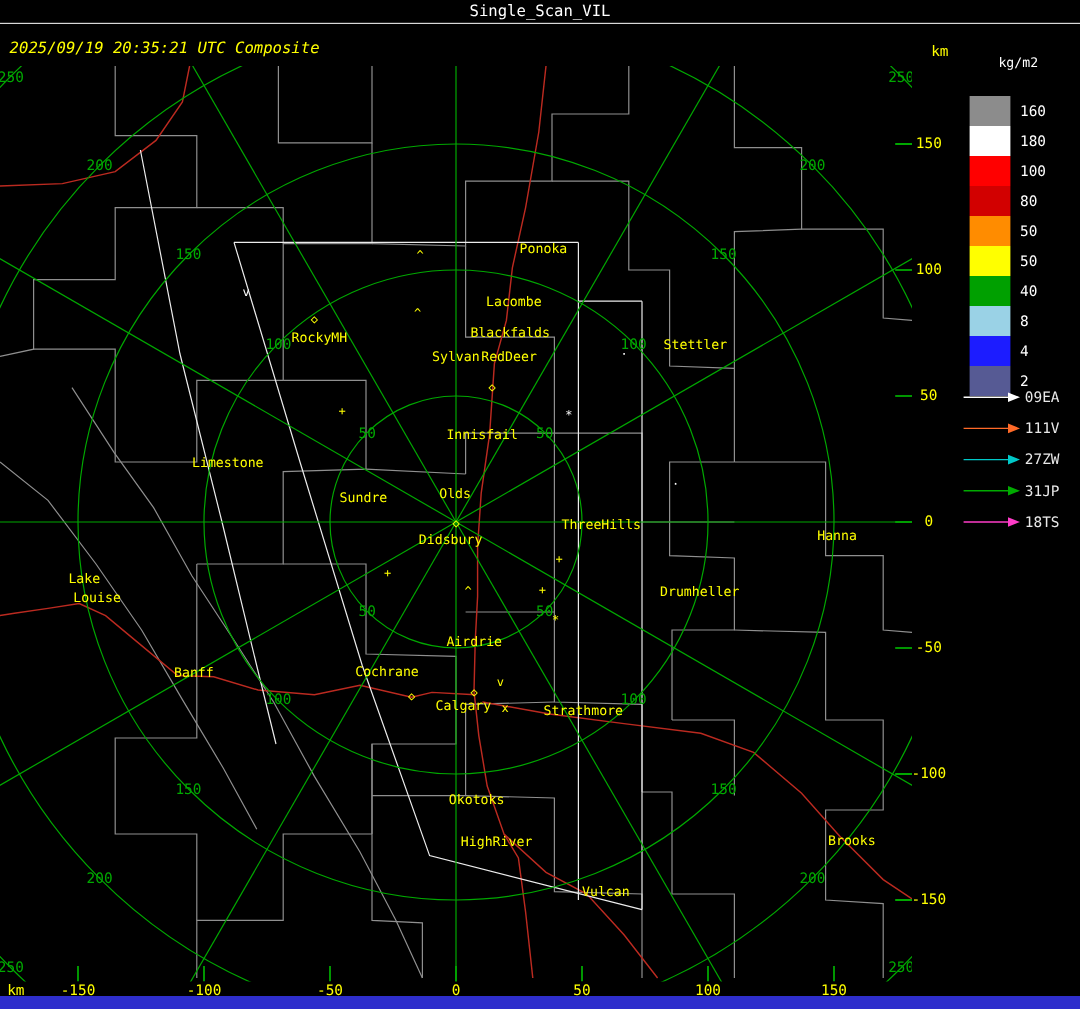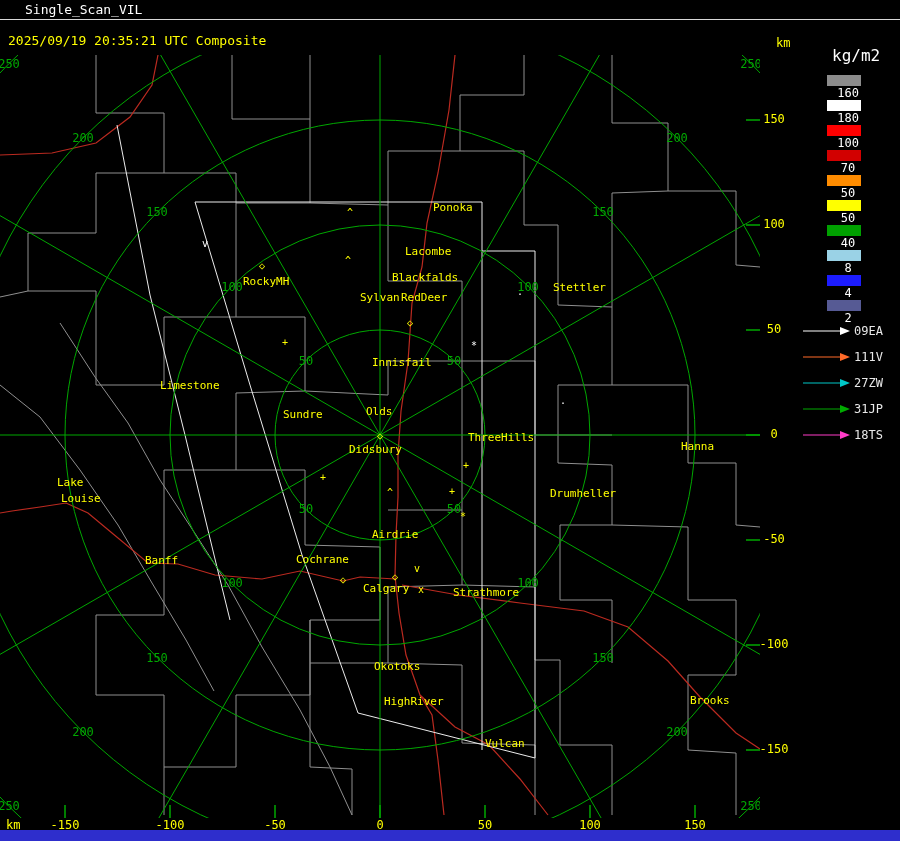--- a/index.html
+++ b/index.html
@@ -1,29 +1,29 @@
 <!DOCTYPE html>
 <html><head>
 <meta charset="utf-8">
 <style>
   *{margin:0;padding:0;box-sizing:border-box;}
   html,body{background:#000;width:900px;height:841px;}
   body{position:relative;font-family:"DejaVu Sans Mono",monospace;overflow:hidden;}
-  .titlebar{position:absolute;top:0;left:0;width:900px;height:20px;line-height:19px;text-align:left;color:#fff;font-size:13px;border-bottom:1px solid #d8d8d8;padding-left:25px;}
-  .timestamp{position:absolute;top:33px;left:8px;color:#ffff00;font-size:13px;white-space:pre;}
+  .titlebar{position:absolute;top:0;left:0;width:900px;height:20px;line-height:19px;text-align:center;color:#fff;font-size:13px;border-bottom:1px solid #d8d8d8;}
+  .timestamp{position:absolute;top:33px;left:8px;color:#ffff00;font-size:13px;white-space:pre;font-style:italic;}
   .unit-top{position:absolute;top:36px;left:776px;color:#ffff00;font-size:12px;}
   #radar-svg{position:absolute;top:55px;left:0;background:#000;}
   #right-axis{position:absolute;top:0;left:0;width:900px;height:841px;pointer-events:none;}
   .ylab{position:absolute;left:752px;width:44px;text-align:center;color:#ffff00;font-size:12px;}
   #bottom-axis{position:absolute;top:818px;left:0;width:760px;height:14px;}
   .xlab{position:absolute;top:0;width:40px;text-align:center;color:#ffff00;font-size:12px;}
   .unit-bottom{position:absolute;top:818px;left:6px;color:#ffff00;font-size:12px;}
   .legend{position:absolute;left:808px;top:46px;}
-  .legend-units{color:#ffffff;font-size:16px;margin-left:24px;margin-bottom:10px;}
-  .lrow{display:flex;align-items:center;height:25px;flex-direction:column;}
+  .legend-units{color:#ffffff;font-size:11px;margin-left:24px;margin-bottom:21px;}
+  .lrow{display:flex;align-items:center;height:25px;}
   .lsw{width:34px;height:25px;}
   .llb{color:#ffffff;font-size:12px;margin-left:8px;}
   #stations{position:absolute;left:802px;top:318px;}
   .srow{display:flex;align-items:center;height:26px;text-align:right;}
   .slb{color:#e8e8e8;font-size:12px;margin-left:4px;}
   .bottom-bar{position:absolute;top:830px;left:0;width:900px;height:11px;}
   svg text{font-family:"DejaVu Sans Mono",monospace;}
 </style>
 </head>
 <body>
@@ -202,21 +202,21 @@
       <div class="lrow">
         <div class="lsw" style="background: rgb(255, 255, 255);"></div>
         <span class="llb">180</span>
       </div>
       <div class="lrow">
         <div class="lsw" style="background: rgb(255, 0, 0);"></div>
         <span class="llb">100</span>
       </div>
       <div class="lrow">
         <div class="lsw" style="background: rgb(210, 0, 0);"></div>
-        <span class="llb">70</span>
+        <span class="llb">80</span>
       </div>
       <div class="lrow">
         <div class="lsw" style="background: rgb(255, 140, 0);"></div>
         <span class="llb">50</span>
       </div>
       <div class="lrow">
         <div class="lsw" style="background: rgb(255, 255, 0);"></div>
         <span class="llb">50</span>
       </div>
       <div class="lrow">

